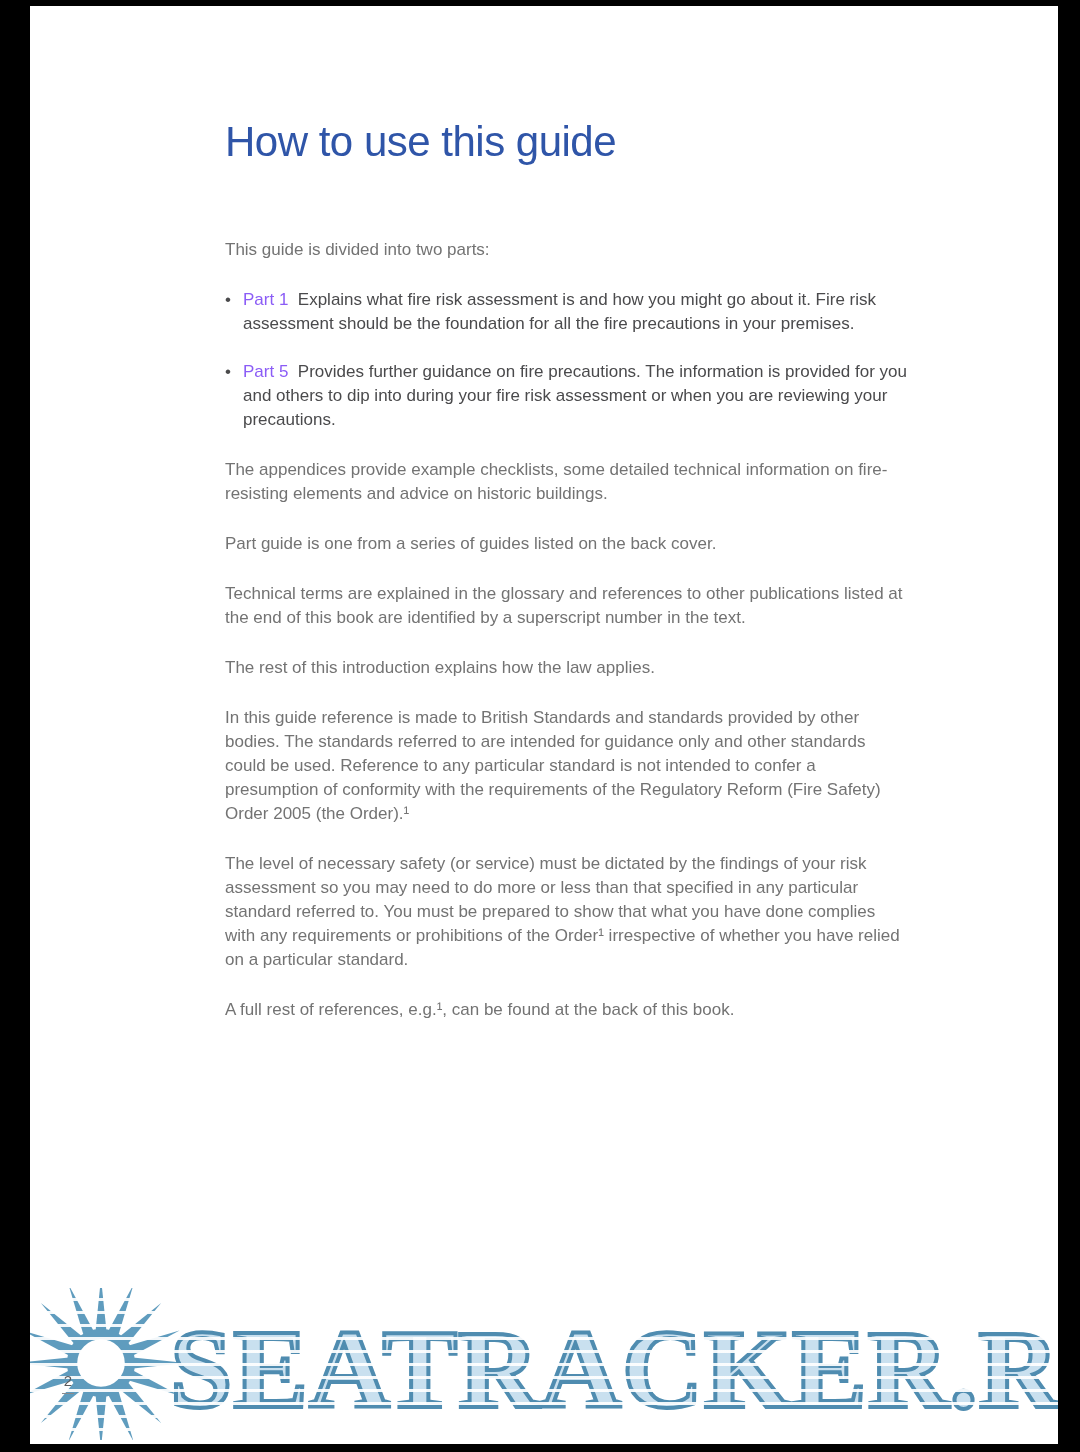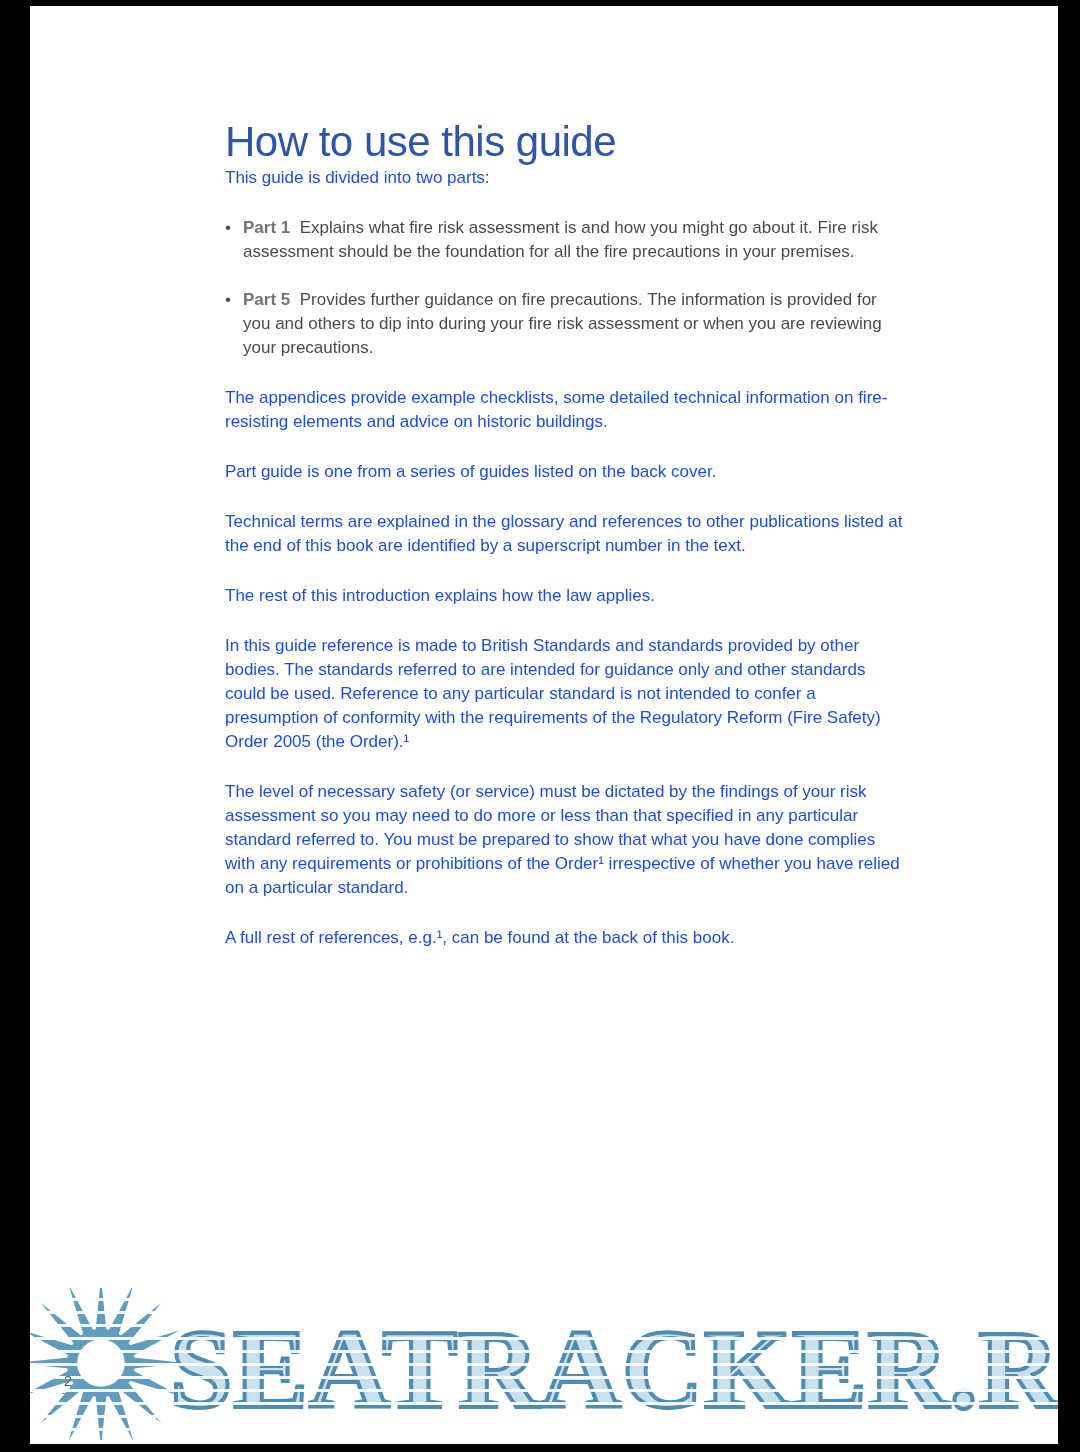--- a/index.html
+++ b/index.html
@@ -27,25 +27,26 @@
   }
   .content {
     position: relative;
     padding: 112px 150px 0 195px;
   }
   .doc-title {
     font-size: 42px;
     font-weight: 400;
     color: #2f55a8;
     letter-spacing: -0.5px;
+    margin-bottom: 72px;
   }
   .para {
     font-size: 17px;
     line-height: 24px;
-    color: #1d4ed8;
+    color: #737373;
     margin-bottom: 26px;
     max-width: 682px;
   }
   .bullet-list {
     margin-bottom: 26px;
   }
   .bullet-item {
     display: flex;
     margin-bottom: 24px;
     max-width: 690px;
@@ -56,22 +57,22 @@
     font-size: 17px;
     line-height: 24px;
     color: #4a4a4c;
   }
   .bullet-body {
     font-size: 17px;
     line-height: 24px;
     color: #4a4a4c;
   }
   .bullet-body b {
-    font-weight: 700;
-    color: #737373;
+    font-weight: 400;
+    color: #8b5cf6;
   }
   .page-number {
     position: absolute;
     left: 32px;
     top: 1366px;
     font-size: 15px;
     color: #5a5a5c;
     z-index: 6;
     text-align: center;
   }

